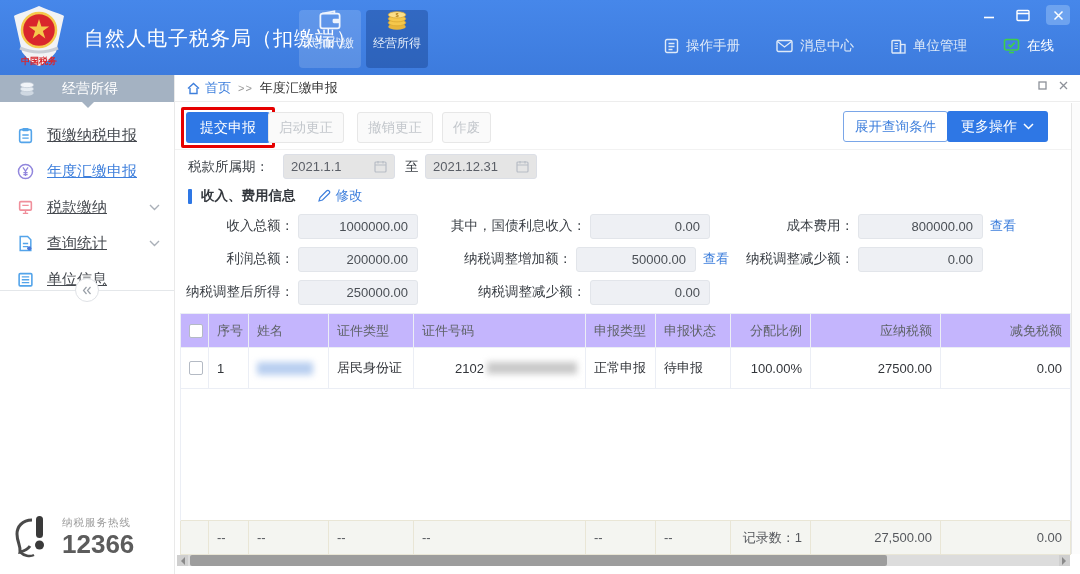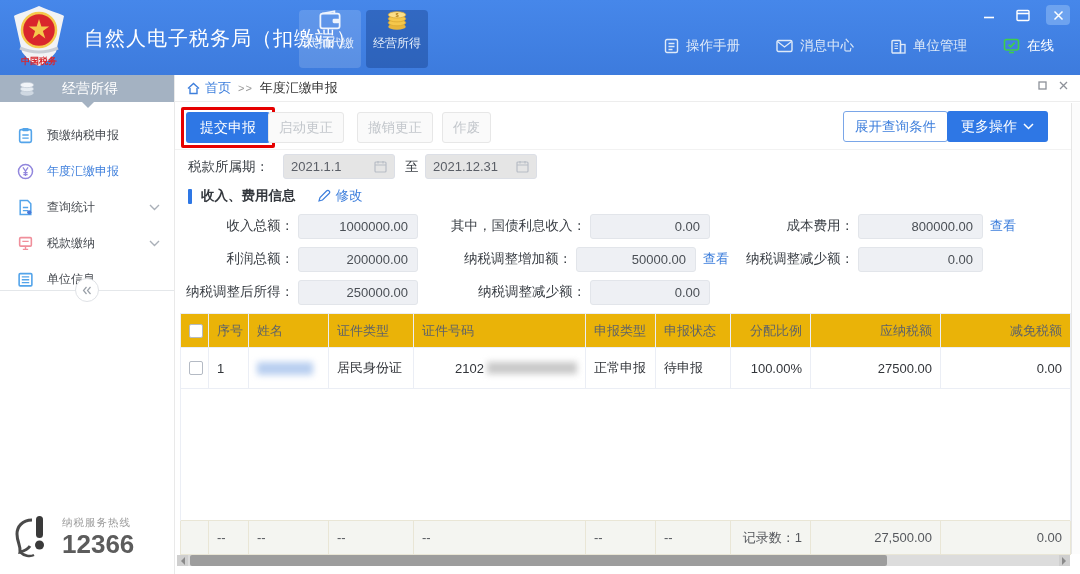--- a/index.html
+++ b/index.html
@@ -26,21 +26,21 @@
 
   
   .sidebar { position:absolute; left:0; top:75px; width:175px; height:499px; background:#fff;
              border-right:1px solid #e9e9e9; }
   .sidebar-header { height:27px; background:#a4b2c2; color:#fff; font-size:14px;
                     display:flex; align-items:center; padding-left:18px; gap:26px; }
   .sidebar-caret { position:absolute; left:82px; top:27px; width:0; height:0;
                    border:6px solid transparent; border-top-color:#a4b2c2; }
   .menu { position:absolute; left:0; top:42px; width:100%; }
   .menu-item { height:36px; display:flex; align-items:center; padding-left:17px; gap:13px;
-               font-size:12px; color:#45494f; cursor:pointer; position:relative; }
+               font-size:15px; color:#45494f; cursor:pointer; position:relative;text-decoration:underline; }
   .menu-item.selected { color:#3e7fdc; }
   .menu-item .chev { position:absolute; right:14px; }
   .collapse-row { position:absolute; left:0; top:203px; width:174px; height:24px; }
   .collapse-row::before { content:""; position:absolute; left:0; right:0; top:12px; border-top:1px solid #e4e7ea; }
   .collapse-btn { position:absolute; left:75px; top:0; width:24px; height:24px; border-radius:50%;
                   background:#fff; border:1px solid #dfe2e6; display:flex; align-items:center;
                   justify-content:center; cursor:pointer; }
   .hotline { position:absolute; left:12px; bottom:12px; display:flex; align-items:center; gap:8px; }
   .hotline-text .line1 { font-size:10.5px; color:#9b9b9b; letter-spacing:1px; }
   .hotline-text .line2 { font-size:26px; font-weight:bold; color:#5c5c5c; line-height:1.1; }
@@ -83,21 +83,21 @@
   .field { position:absolute; height:26px; display:flex; align-items:center; }
   .flabel { text-align:right; font-size:13.5px; color:#3a3f45; white-space:nowrap; padding-right:4px; }
   .fvalue { height:25px; background:#eef0f4; border:1px solid #e2e5ea; border-radius:3px;
             font-size:13px; color:#4a4f55; display:flex; align-items:center;
             justify-content:flex-end; padding:0 9px; }
   .view-link { color:#3e7fdc; font-size:13px; margin-left:7px; cursor:pointer; }
 
   
   .table-wrap { position:absolute; left:5px; top:238px; width:890px; }
   table { border-collapse:collapse; table-layout:fixed; width:890px; font-size:13px; color:#32353a; }
-  thead th { height:34px; background:#eab308; border:1px solid #ebeef5; font-weight:normal;
+  thead th { height:34px; background:#c4b5fd; border:1px solid #ebeef5; font-weight:normal;
              color:#5f6368; text-align:left; padding:0 8px; white-space:nowrap; }
   thead th.r, td.r { text-align:right; }
   tbody td.cell { height:41px; border:1px solid #ebeef5; padding:0 8px; white-space:nowrap; }
   td.spacer { height:132px; border-left:1px solid #ebeef5; border-right:1px solid #ebeef5; }
   tr.footer td { height:34px; background:#f4f5f1; border:1px solid #e9e6d6; padding:0 8px;
                  color:#55585d; white-space:nowrap; }
   .dash-blue { color:#5a96e8; }
   .cbx { width:14px; height:14px; border:1px solid #b4bac4; border-radius:2px; background:#fff; cursor:pointer; }
   .blur-name { width:56px; height:13px; background:#b9cff0; filter:blur(3px); border-radius:2px; }
   .id-cell { display:flex; align-items:center;margin-left:33px; }
@@ -226,36 +226,36 @@
       </div>
       <div class="menu-item selected">
         <svg width="17" height="17" viewBox="0 0 16 16">
           <circle cx="8" cy="8" r="6.6" fill="none" stroke="#9186dd" stroke-width="1.4"></circle>
           <path d="M5.6 4.2L8 7.6l2.4-3.4M8 7.6v4.6M6 9h4M6 11h4" fill="none" stroke="#9186dd" stroke-width="1.2"></path>
         </svg>
         <span>年度汇缴申报</span>
       </div>
       <div class="menu-item">
         <svg width="17" height="17" viewBox="0 0 16 16">
+          <rect x="2.5" y="2.5" width="11" height="8" rx="1" fill="none" stroke="#f08f9b" stroke-width="1.5"></rect>
+          <path d="M5 6h6" stroke="#f08f9b" stroke-width="1.2"></path>
+          <path d="M8 10.5v2.5M5.5 13.5h5" stroke="#f08f9b" stroke-width="1.3"></path>
+        </svg>
+        <span>税款缴纳</span>
+        <svg class="chev" width="11" height="7" viewBox="0 0 11 7">
+          <path d="M1 1l4.5 4.5L10 1" fill="none" stroke="#aab0b8" stroke-width="1.4"></path>
+        </svg>
+      </div>
+      <div class="menu-item">
+        <svg width="17" height="17" viewBox="0 0 16 16">
           <path d="M3 1.5h7l3 3v10H3z" fill="none" stroke="#53a4ea" stroke-width="1.4"></path>
           <path d="M5.5 8h5M5.5 11h5" stroke="#53a4ea" stroke-width="1.2"></path>
           <circle cx="11.5" cy="12.5" r="2" fill="#4a78d8"></circle>
         </svg>
         <span>查询统计</span>
-        <svg class="chev" width="11" height="7" viewBox="0 0 11 7">
-          <path d="M1 1l4.5 4.5L10 1" fill="none" stroke="#aab0b8" stroke-width="1.4"></path>
-        </svg>
-      </div>
-      <div class="menu-item">
-        <svg width="17" height="17" viewBox="0 0 16 16">
-          <rect x="2.5" y="2.5" width="11" height="8" rx="1" fill="none" stroke="#f08f9b" stroke-width="1.5"></rect>
-          <path d="M5 6h6" stroke="#f08f9b" stroke-width="1.2"></path>
-          <path d="M8 10.5v2.5M5.5 13.5h5" stroke="#f08f9b" stroke-width="1.3"></path>
-        </svg>
-        <span>税款缴纳</span>
         <svg class="chev" width="11" height="7" viewBox="0 0 11 7">
           <path d="M1 1l4.5 4.5L10 1" fill="none" stroke="#aab0b8" stroke-width="1.4"></path>
         </svg>
       </div>
       <div class="menu-item">
         <svg width="17" height="17" viewBox="0 0 16 16">
           <rect x="2" y="2.5" width="12" height="11.5" rx="1" fill="none" stroke="#53a4ea" stroke-width="1.5"></rect>
           <path d="M4.5 5.5h7M4.5 8.2h7M4.5 10.9h7" stroke="#53a4ea" stroke-width="1.3"></path>
         </svg>
         <span>单位信息</span>

